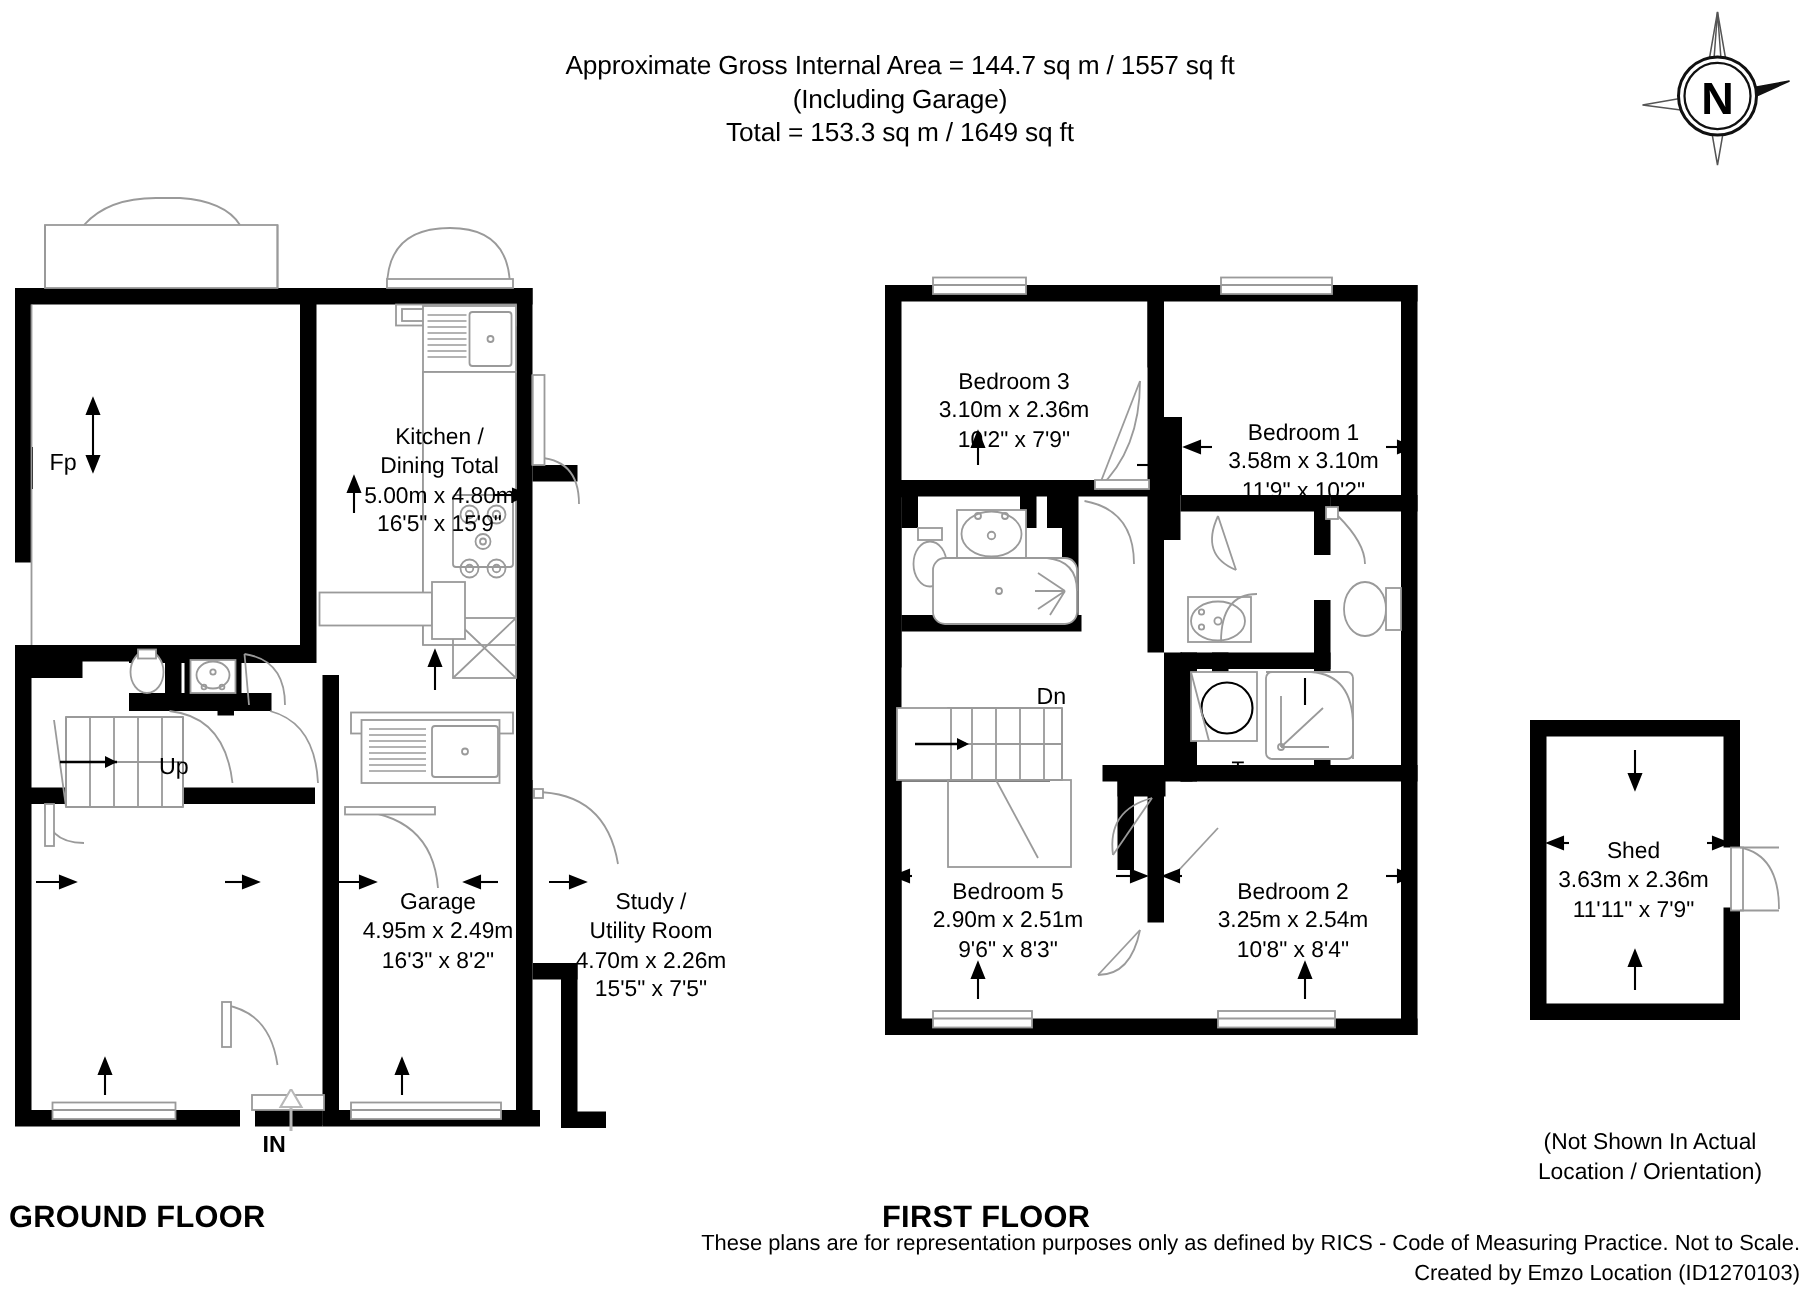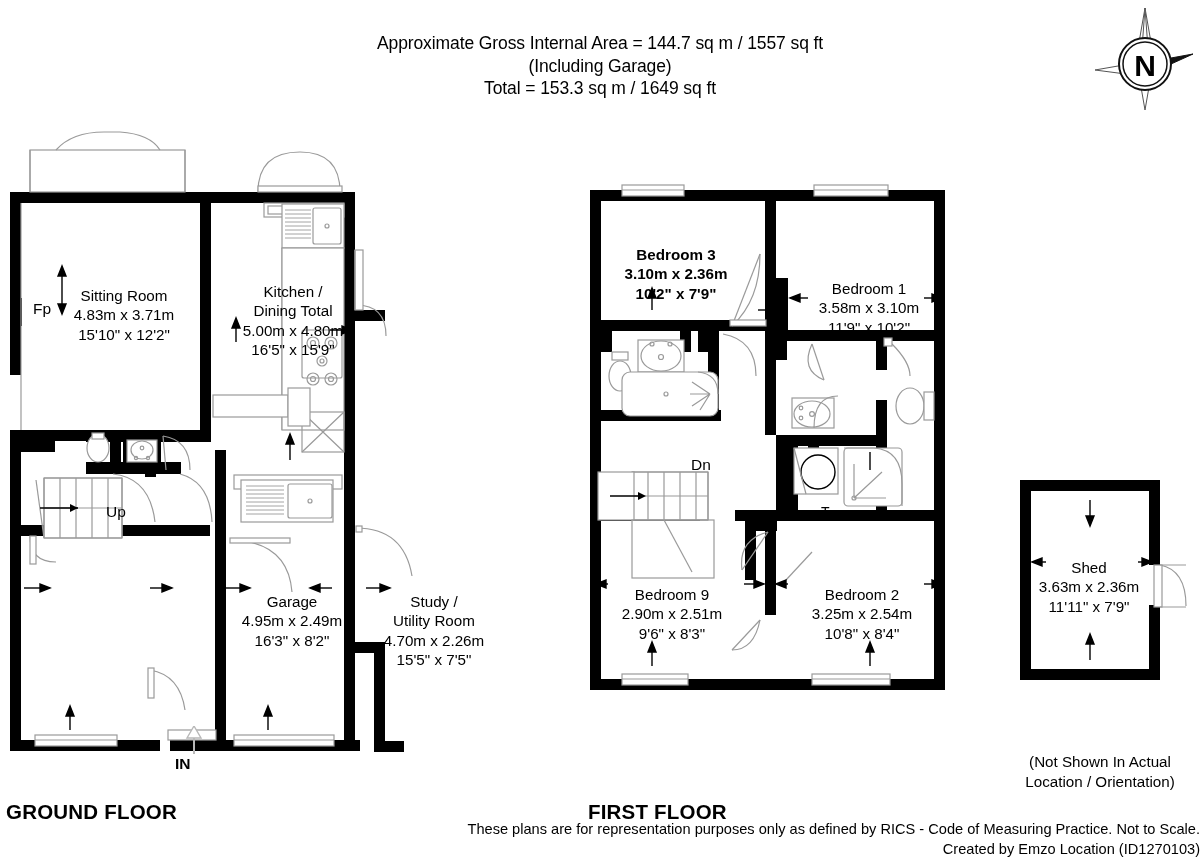--- a/index.html
+++ b/index.html
@@ -267,25 +267,20 @@
         <polygon points="172,458 162,454 162,462"></polygon>
       <path d="M226,458 h22"></path>
         <polygon points="250,458 240,454 240,462"></polygon>
       <path d="M332,458 h-20"></path>
         <polygon points="310,458 320,454 320,462"></polygon>
       <path d="M366,458 h22"></path>
         <polygon points="390,458 380,454 380,462"></polygon>
     </g>
   </svg>
 
-  <div class="abs room-label" style="left:124px; top:286px;">
-    <span class="nm">Sitting Room</span>
-    <span class="nm">4.83m x 3.71m</span>
-    <span class="nm">15'10" x 12'2"</span>
-  </div>
 
   <div class="abs room-label" style="left:293px; top:282px;">
     <span class="nm">Kitchen /</span>
     <span class="nm">Dining Total</span>
     <span class="nm">5.00m x 4.80m</span>
     <span class="nm">16'5" x 15'9"</span>
   </div>
 
 
   <div class="abs room-label" style="left:292px; top:592px;">
@@ -454,34 +449,34 @@
         <polygon points="16,404 26,400 26,408"></polygon>
       <path d="M164,404 h16"></path>
         <polygon points="184,404 174,400 174,408"></polygon>
       <path d="M208,404 h-8"></path>
         <polygon points="196,404 206,400 206,408"></polygon>
       <path d="M344,404 h14"></path>
         <polygon points="362,404 352,400 352,408"></polygon>
     </g>
   </svg>
 
-  <div class="abs room-label" style="left:676px; top:245px;font-weight:bold;">
+  <div class="abs room-label" style="left:676px; top:245px;">
     <span class="nm">Bedroom 3</span>
     <span class="nm">3.10m x 2.36m</span>
     <span class="nm">10'2" x 7'9"</span>
   </div>
 
   <div class="abs room-label" style="left:869px; top:279px;">
     <span class="nm">Bedroom 1</span>
     <span class="nm">3.58m x 3.10m</span>
     <span class="nm">11'9" x 10'2"</span>
   </div>
 
   <div class="abs room-label" style="left:672px; top:585px;">
-    <span class="nm">Bedroom 9</span>
+    <span class="nm">Bedroom 5</span>
     <span class="nm">2.90m x 2.51m</span>
     <span class="nm">9'6" x 8'3"</span>
   </div>
 
   <div class="abs room-label" style="left:862px; top:585px;">
     <span class="nm">Bedroom 2</span>
     <span class="nm">3.25m x 2.54m</span>
     <span class="nm">10'8" x 8'4"</span>
   </div>
 

